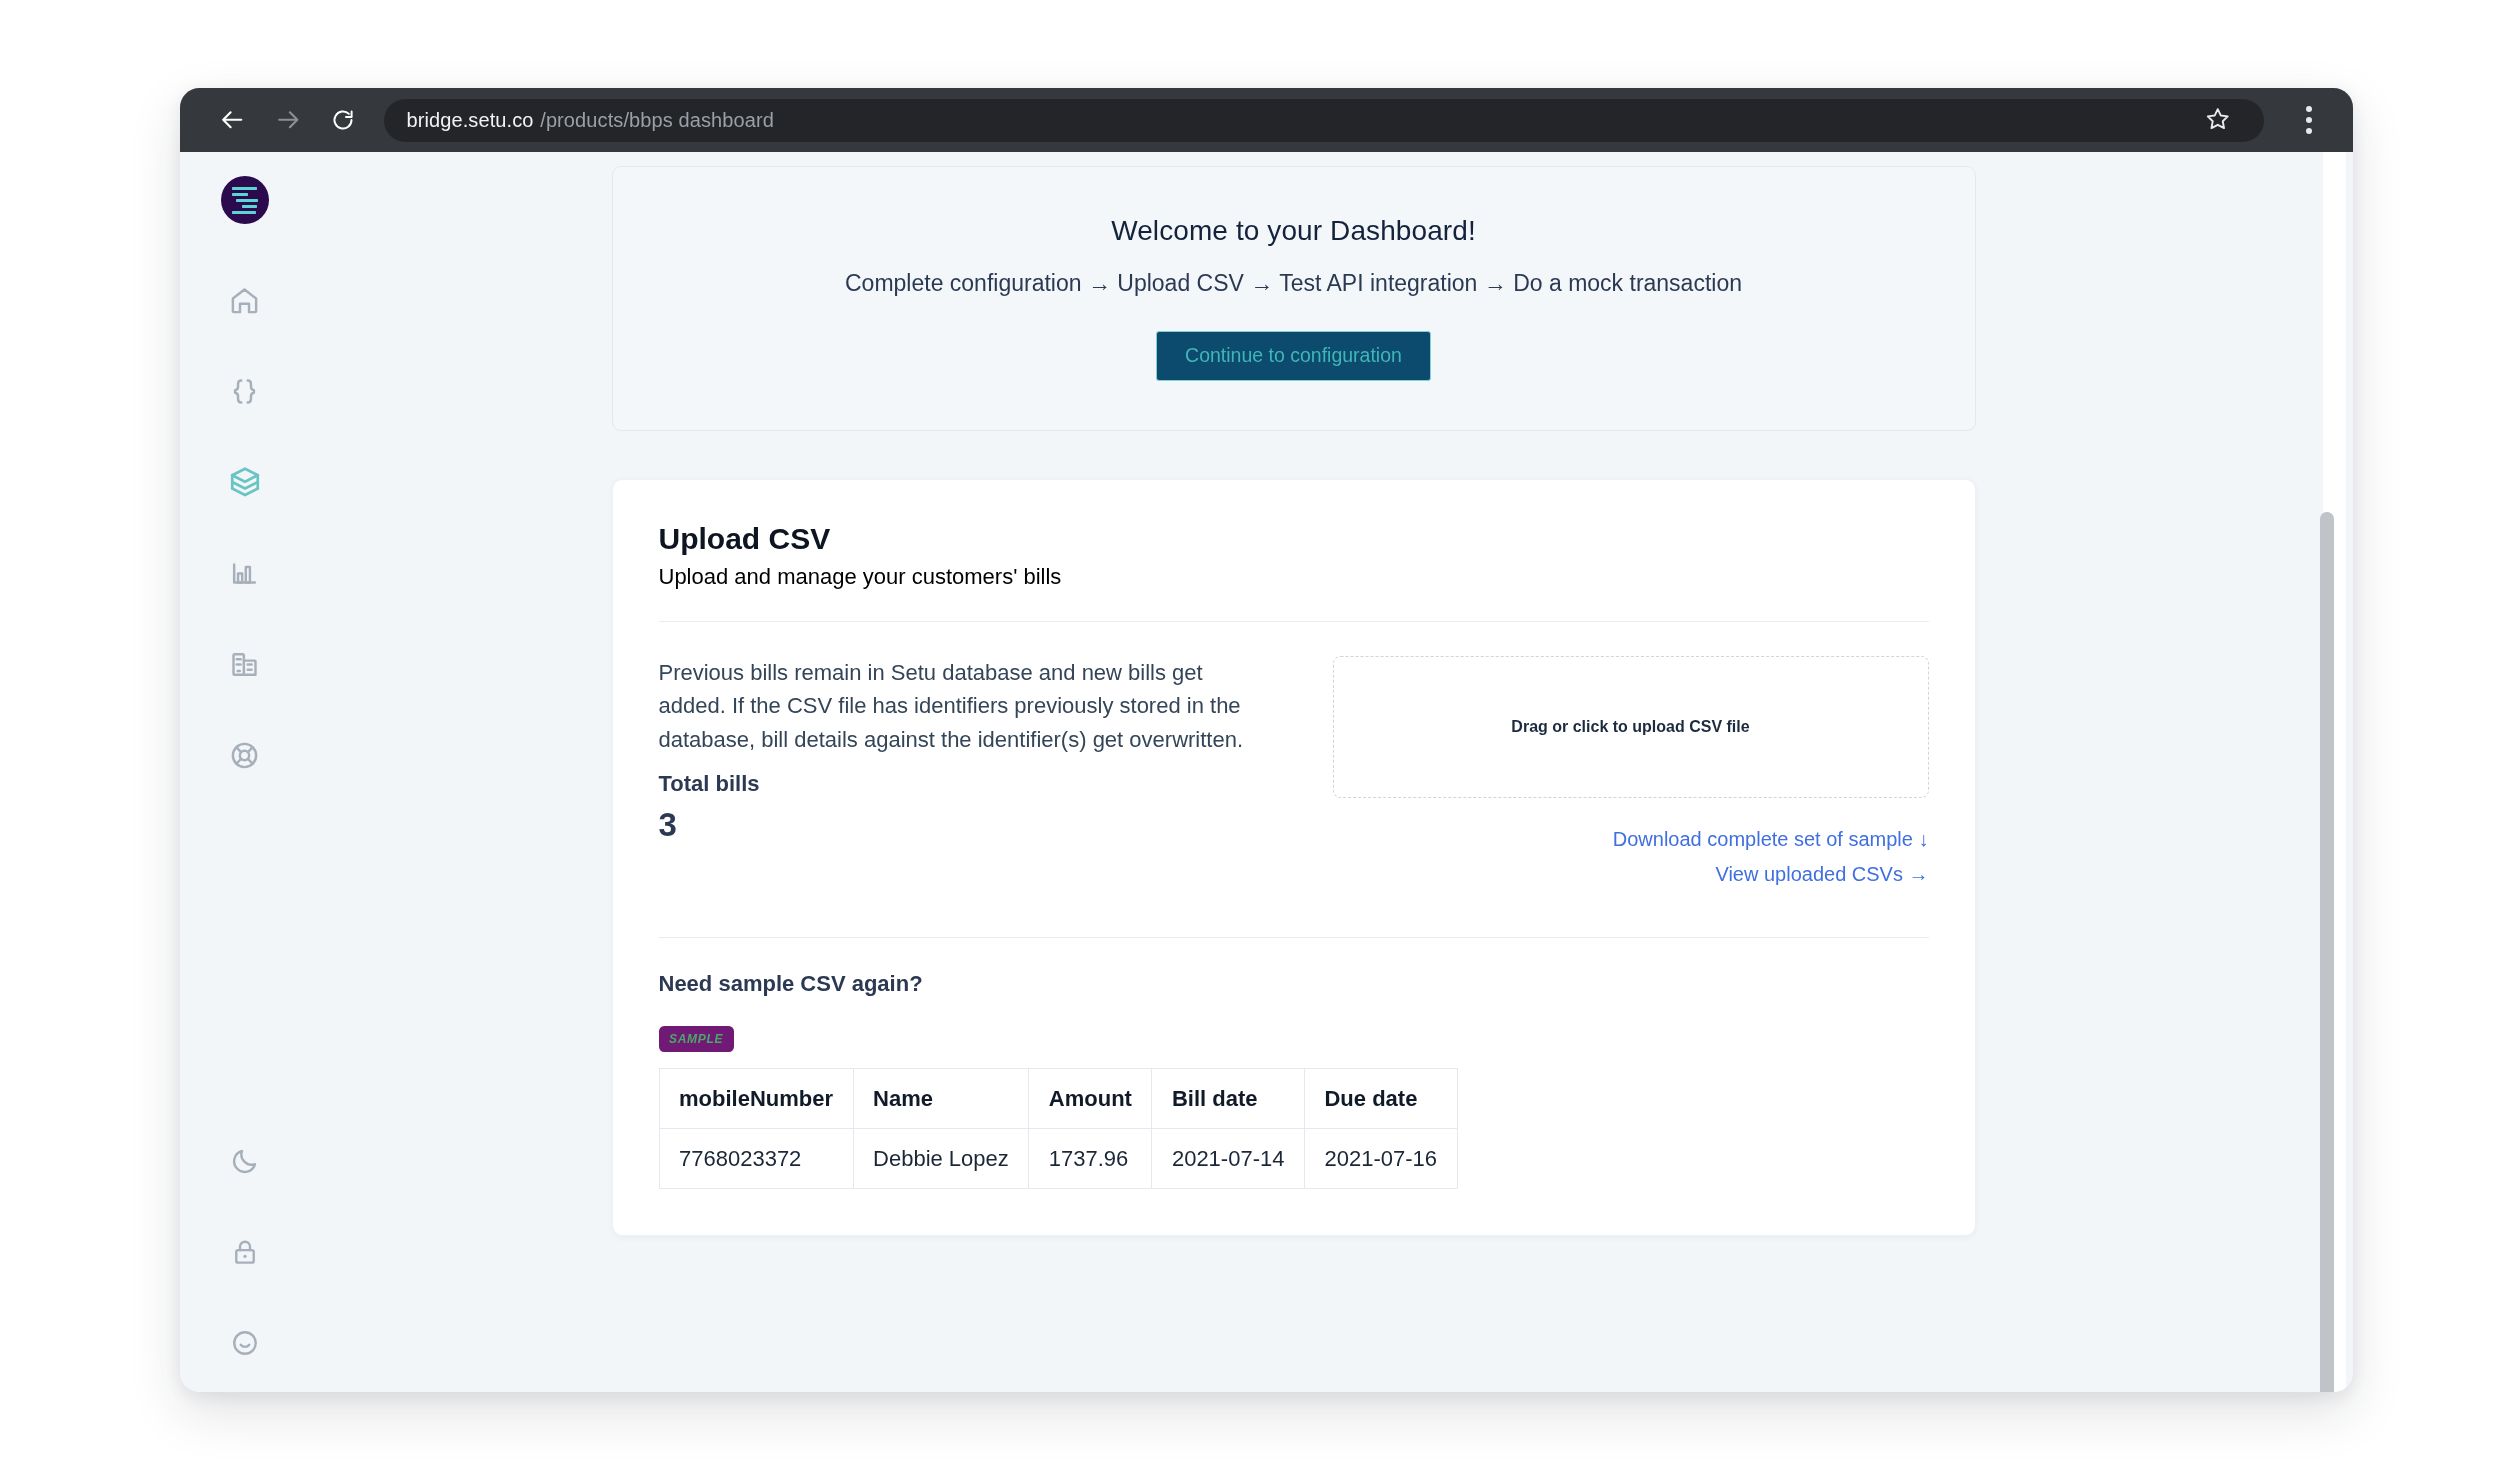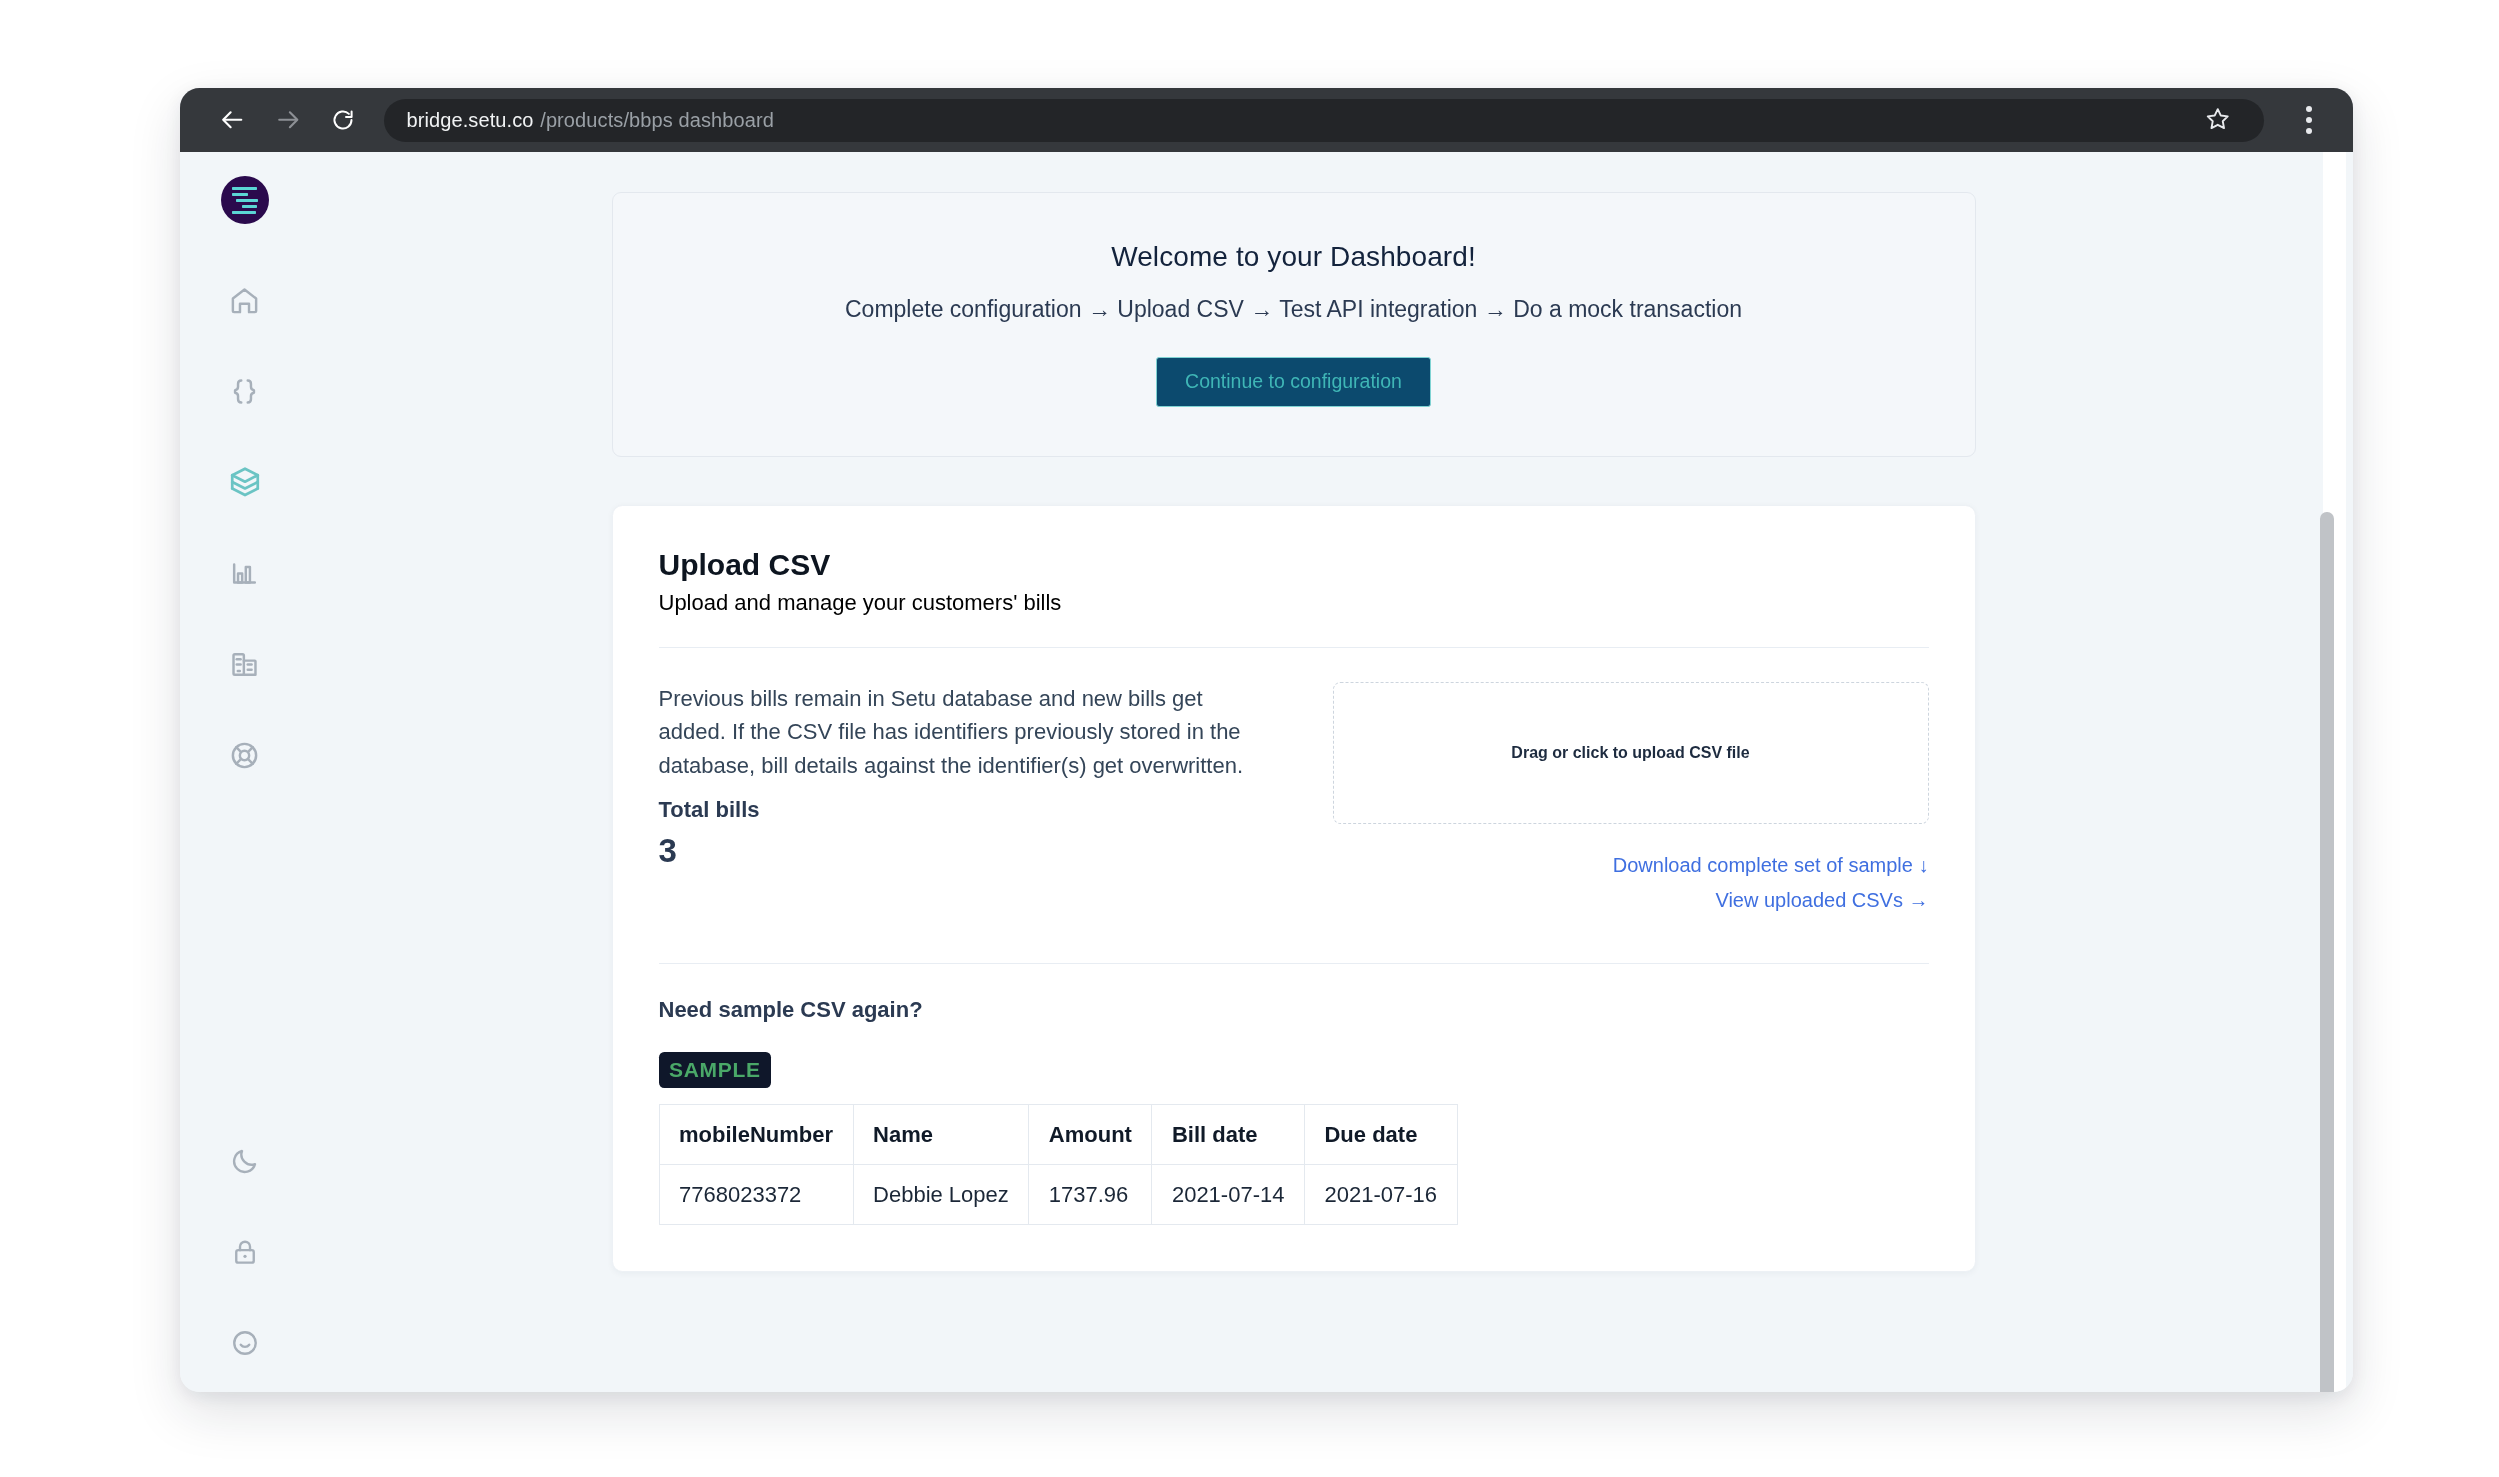--- a/index.html
+++ b/index.html
@@ -110,21 +110,21 @@
     color: #a7b0ba;
   }
   .nav-icon.active { color: #6bc4c4; }
   .nav-icon svg { display: block; }
   .sidebar-spacer { flex: 1 1 auto; }
 
   
   .content {
     flex: 1 1 auto;
     position: relative;
-    padding: 40px 90px 0 15px;
+    padding: 14px 90px 0 15px;
     overflow: hidden;
   }
   .content-inner { max-width: 1364px; margin: 0 auto; }
 
   
   .welcome-card {
     background: #f4f7fa;
     border: 0.7px solid #e3e8ee;
     border-radius: 9px;
     padding: 48px 30px 49px;
@@ -228,27 +228,28 @@
   .sample-desc {
     margin-top: 9px;
     font-size: 22px;
     color: #344558;
   }
   .sample-link { color: #3f6fe0; text-decoration: none; cursor: pointer; }
 
   .badge {
     display: inline-block;
     margin-top: 28.5px;
-    background: #0f172a;
+    background: #701a75;
     color: #4aa868;
-    font-size: 21px;
+    font-size: 12px;
     font-weight: 700;
     letter-spacing: 0.7px;
     padding: 6px 10.5px;
     border-radius: 5.2px;
+    font-style: italic;
   }
 
   table.sample-table {
     margin-top: 16.5px;
     border-collapse: collapse;
     table-layout: auto;
   }
   table.sample-table th,
   table.sample-table td {
     border: 0.7px solid #e4e9ef;

